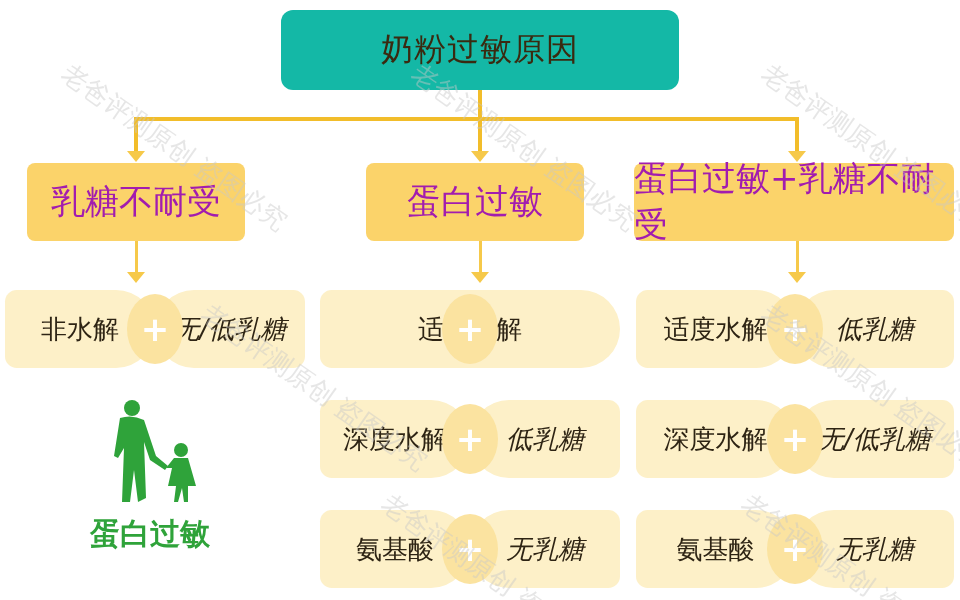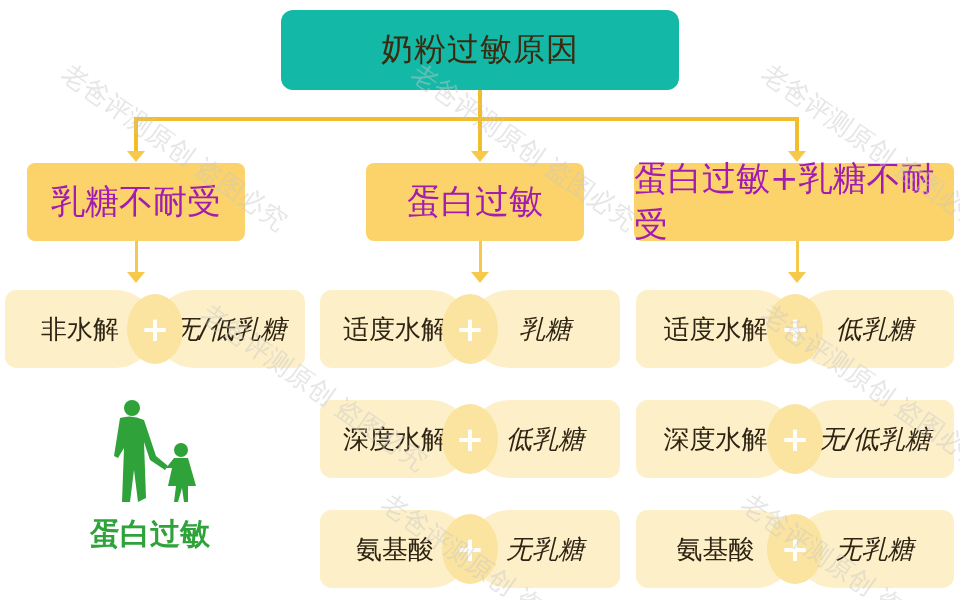--- a/index.html
+++ b/index.html
@@ -93,23 +93,20 @@
     </div>
   <div class="plus-wrap">
       <span>+</span>
     </div>
 </div>
 
 <div class="abs pair" style="left:320px; top:290px; width:300px;">
   <div class="pill left">
       <span>适度水解</span>
     </div>
-  <div class="pill right">
-      <span>乳糖</span>
-    </div>
   <div class="plus-wrap">
       <span>+</span>
     </div>
 </div>
 <div class="abs pair" style="left:320px; top:400px; width:300px;">
   <div class="pill left">
       <span>深度水解</span>
     </div>
   <div class="pill right">
       <span>低乳糖</span>

